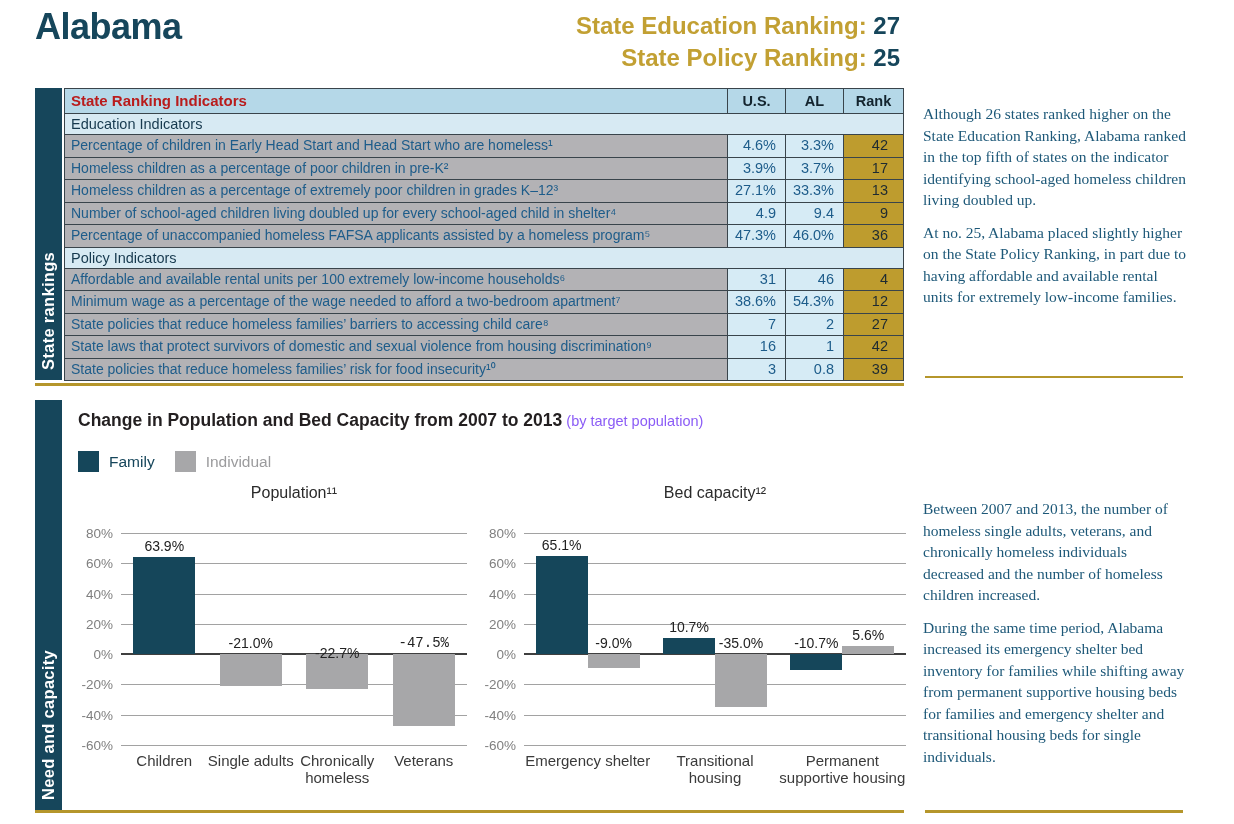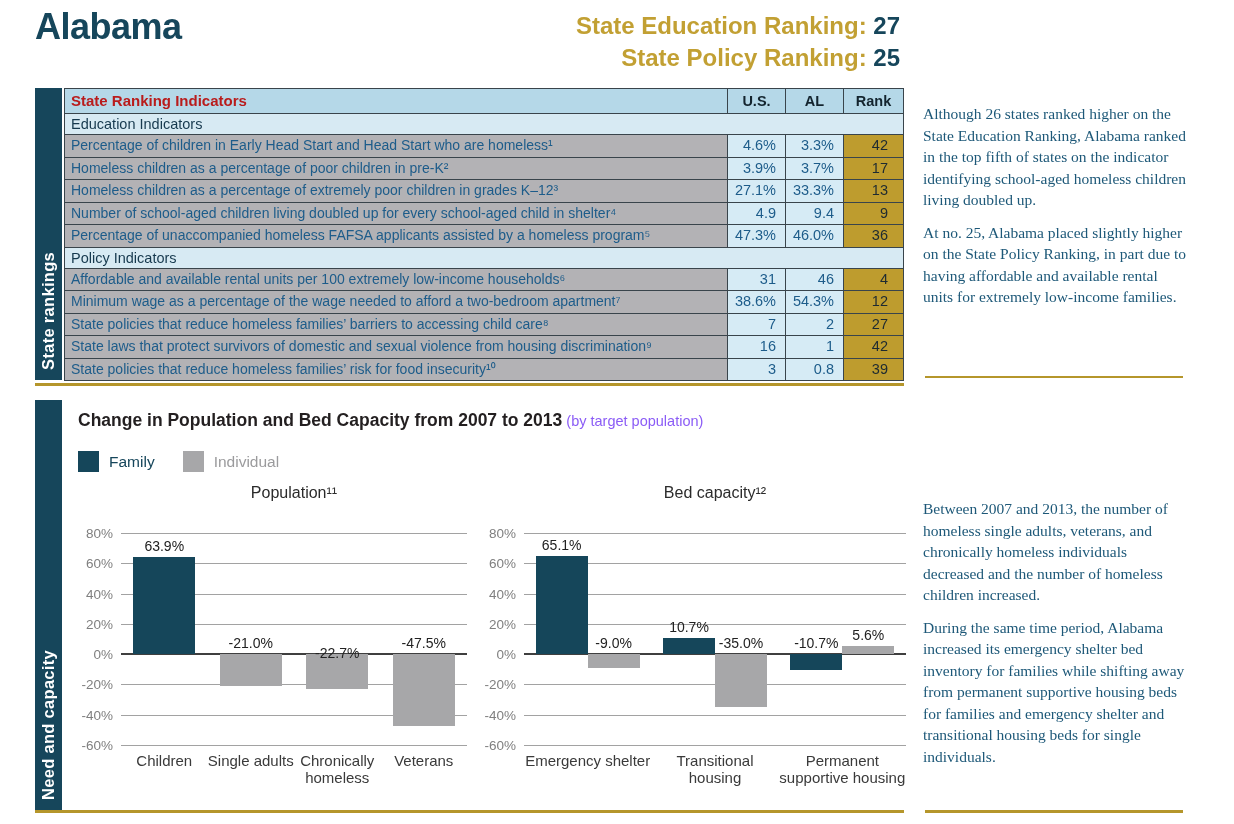--- a/index.html
+++ b/index.html
@@ -48,21 +48,21 @@
   .note { position:absolute; left:923px; width:268px; font-family:"Liberation Serif", serif;
           font-size:15.5px; line-height:21.5px; color:var(--seriftext); }
   #note1 { top:103px; }
   #note2 { top:498px; }
   .note p + p { margin-top:11px; }
 
   
   .panel-title { position:absolute; left:78px; top:410px; font-size:17.5px; color:#231f20; }
   .panel-title .bold { font-weight:bold; }
   .panel-title .suffix { font-weight:normal; font-size:14.5px; color:#8b5cf6; }
-  .legend { position:absolute; left:78px; top:451px; display:flex; gap:28px; }
+  .legend { position:absolute; left:78px; top:451px; display:flex; gap:20px; }
   .legend-item { display:flex; align-items:center; gap:10px; font-size:15.5px; }
   .legend-swatch { width:21px; height:21px; }
 
   .chart { position:absolute; top:484px; }
   #chart-0 { left:75px; width:392px; }
   #chart-1 { left:478px; width:428px; }
   .chart-title { margin-left:46px; text-align:center; font-size:16px; color:#2b2b2b; }
   .chart-body { display:flex; margin-top:31px; }
   .yticks { position:relative; width:46px; height:212px; }
   .ytick { position:absolute; right:8px; transform:translateY(-50%); font-size:13.5px; color:#7f7f7f; }
@@ -230,21 +230,21 @@
             </div>
             <div class="slot">
               <div class="bar-col" style="width: 62px;">
                 <div class="bar" style="top: 121.143px; height: 34.3743px; background: rgb(167, 167, 169);"></div>
                 <div class="bar-label" style="bottom: 84px;">-22.7%</div>
               </div>
             </div>
             <div class="slot">
               <div class="bar-col" style="width: 62px;">
                 <div class="bar" style="top: 121.143px; height: 71.9286px; background: rgb(167, 167, 169);"></div>
-                <div class="bar-label" style="bottom: 93.8571px;">-47.5%</div>
+                <div class="bar-label" style="bottom: 93.8571px; font-family: Liberation Mono, monospace;">-47.5%</div>
               </div>
             </div>
           </div>
         </div>
       </div>
       <div class="cats">
         <div class="cat">Children</div>
         <div class="cat">Single adults</div>
         <div class="cat">Chronically homeless</div>
         <div class="cat">Veterans</div>

